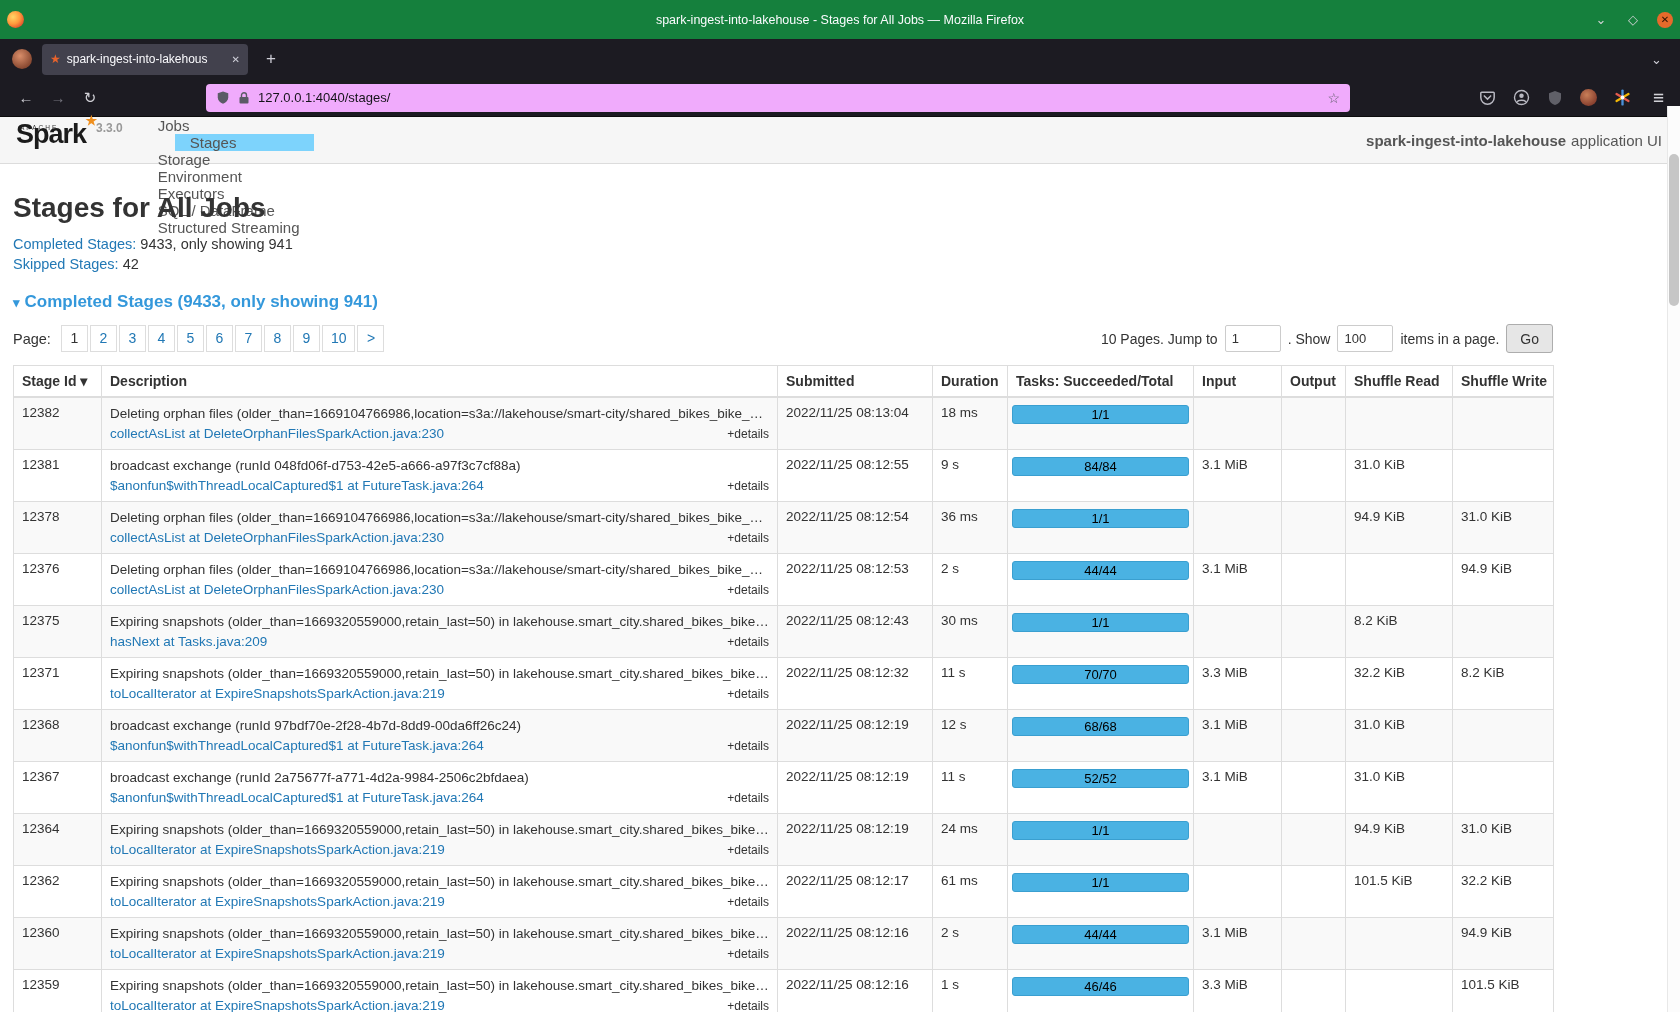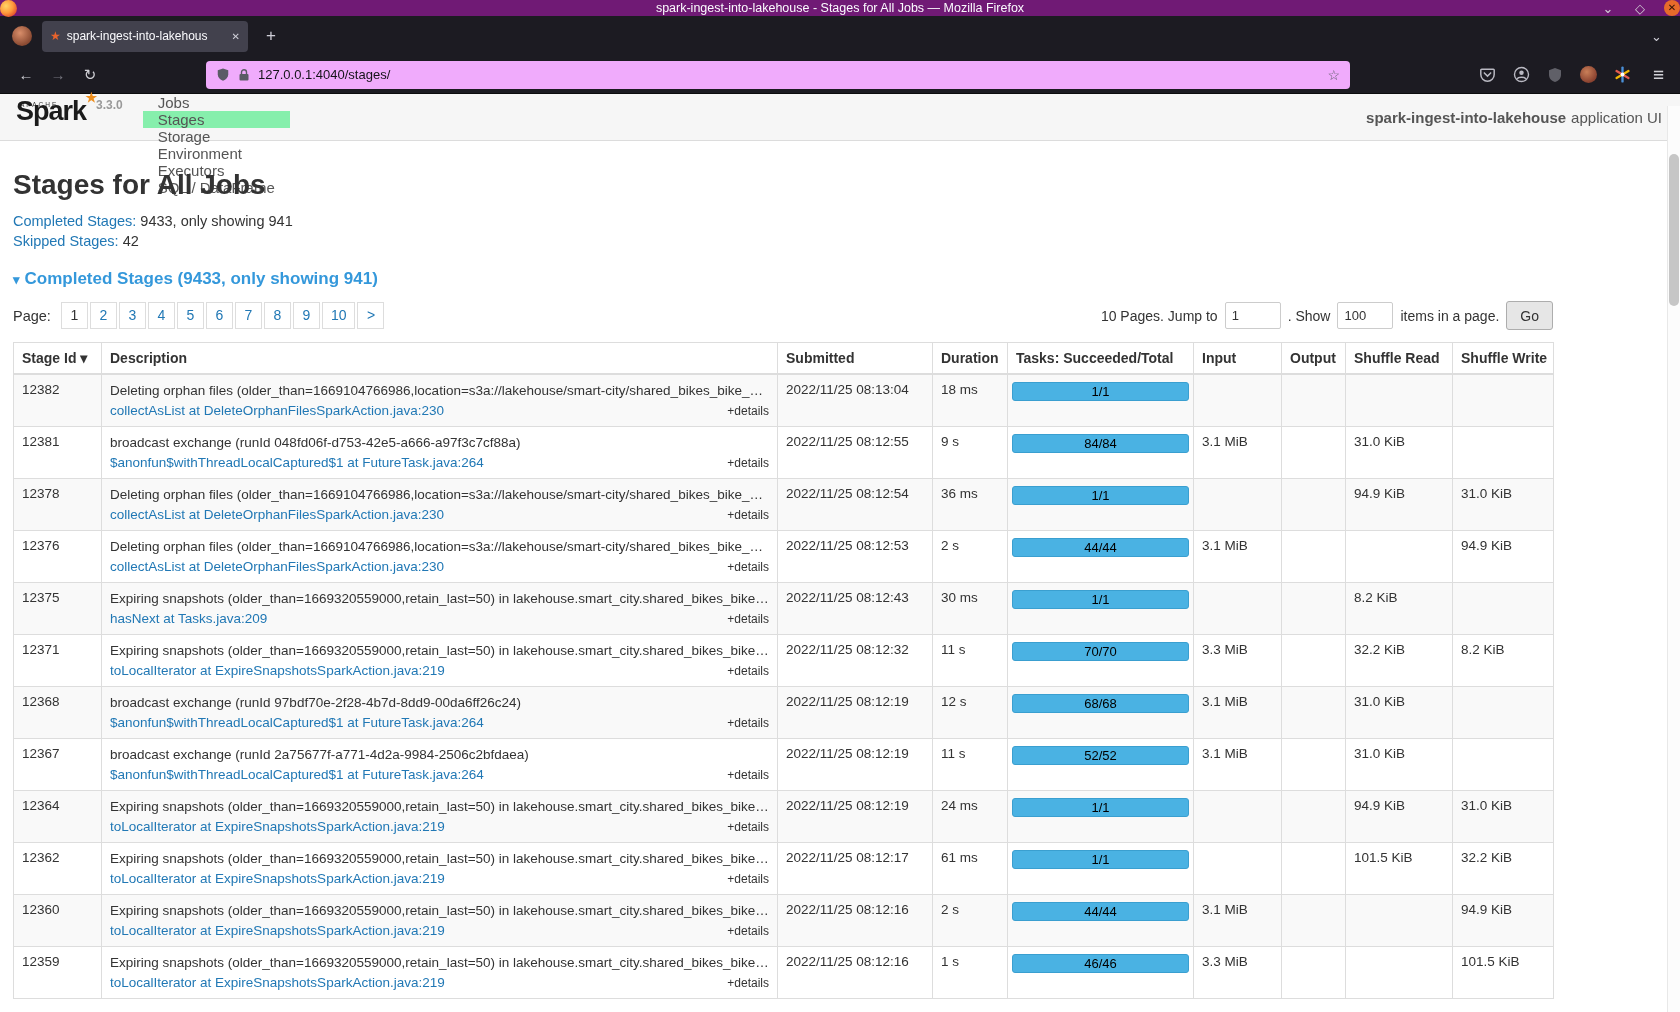--- a/index.html
+++ b/index.html
@@ -1,20 +1,20 @@
 <!DOCTYPE html>
 <html style="--link: #2178b5; --section: #3498db; --progress: #4ab2e3;"><head>
 <meta charset="utf-8">
 <style>
   * { margin:0; padding:0; box-sizing:border-box; }
   html,body { width:1680px; height:1012px; overflow:hidden; }
   body { font-family:"Liberation Sans", sans-serif; background:#fff; color:#333; }
 
   
-  .titlebar { height:16px; background:#701a75; display:flex; align-items:center; padding:0 0; position:relative; }
+  .titlebar { height:39px; background:#15803d; display:flex; align-items:center; padding:0 7px; position:relative; }
   .ff-logo { width:17px; height:17px; border-radius:50%;
     background: radial-gradient(circle at 35% 35%, #ffd567, #ff9a3c 45%, #e4552e 75%, #b5321f); }
   .win-title { position:absolute; left:0; right:0; text-align:center; color:#fbfbfe; font-size:12.5px; }
   .win-controls { margin-left:auto; display:flex; gap:16px; align-items:center; z-index:1; }
   .wc { color:#d4d4d8; font-size:13px; width:16px; text-align:center; cursor:pointer; }
   .wc.close { background:#e66a2b; color:#2b1104; border-radius:50%; height:16px; line-height:16px; font-size:10px; }
 
   .tabbar { height:40px; background:#1c1b22; display:flex; align-items:center; padding:0 8px; }
   .profile-avatar { width:20px; height:20px; border-radius:50%; cursor:pointer; margin:0 10px 0 4px;
     background: radial-gradient(circle at 40% 35%, #d98e6a, #8a4a32 70%); }
@@ -42,21 +42,21 @@
 
   
   .spark-header { height:47px; background:#f6f6f6; border-bottom:1px solid #dcdcdc; display:flex; align-items:stretch; }
   .logo-wrap { display:flex; align-items:flex-start; padding:4px 14px 3px 16px; position:relative; cursor:pointer; }
   .logo-apache { position:absolute; top:7px; left:20px; font-size:6.5px; letter-spacing:2px; color:#333; }
   .logo-text { font-size:27px; font-weight:bold; color:#1b1b1b; letter-spacing:-1px; line-height:1; position:relative; }
   .logo-star { position:absolute; top:-7px; right:-10px; color:#ef8f1e; font-size:13px; }
   .logo-version { font-size:12px; color:#999; margin-left:10px; padding-bottom:3px; font-weight:bold; }
   .spark-nav { display:flex; align-items:stretch; margin-left:6px;flex-direction:column; }
   .nav-item { display:flex; align-items:center; padding:0 15px; font-size:15px; color:#555; cursor:pointer; }
-  .nav-item.active { background:#86efac; }
+  .nav-item.active { background:#7dd3fc;margin-left:32px; }
   .app-title { margin-left:auto; display:flex; align-items:center; padding-right:18px; font-size:15px; color:#555; }
   .app-name { font-weight:bold; margin-right:5px; }
 
   
   .content { width:1540px; margin-left:13px; }
   .page-title { font-size:28px; font-weight:bold; color:#333; margin-top:28px; }
   .stage-counts { margin-top:10px; font-size:14.5px; }
   .count-line { line-height:20px; }
   .count-label { color:var(--link); font-weight:normal; cursor:pointer; }
   .section-head { margin-top:18px; color:var(--section); font-size:17px; font-weight:bold; cursor:pointer; }
@@ -176,20 +176,21 @@
     <span class="logo-text"><span>Spark</span><span class="logo-star">★</span></span>
     <span class="logo-version">3.3.0</span>
   </div>
   <div class="spark-nav">
       <div class="nav-item">Jobs</div>
       <div class="nav-item active">Stages</div>
       <div class="nav-item">Storage</div>
       <div class="nav-item">Environment</div>
       <div class="nav-item">Executors</div>
       <div class="nav-item">SQL / DataFrame</div>
+      <div class="nav-item">Structured Streaming</div>
     </div>
   <div class="app-title">
     <span class="app-name">spark-ingest-into-lakehouse</span>
     <span>application UI</span>
   </div>
 </div>
 
 <div class="content">
   <div class="page-title">Stages for All Jobs</div>
 

